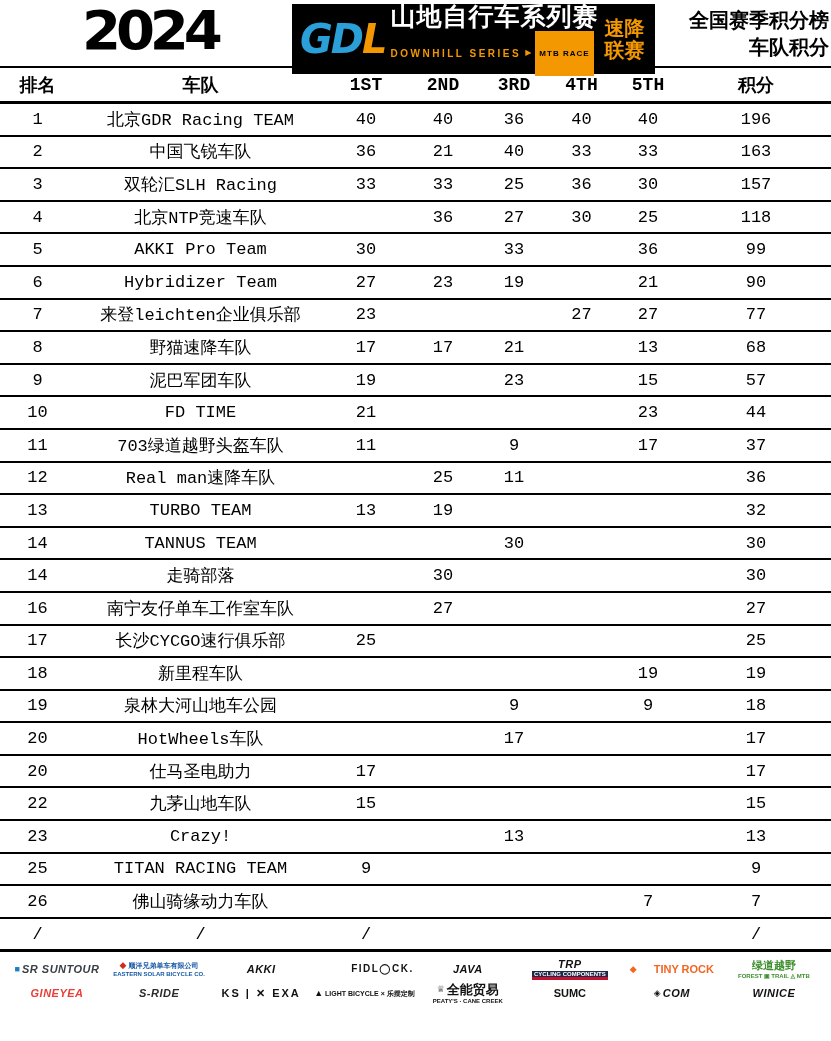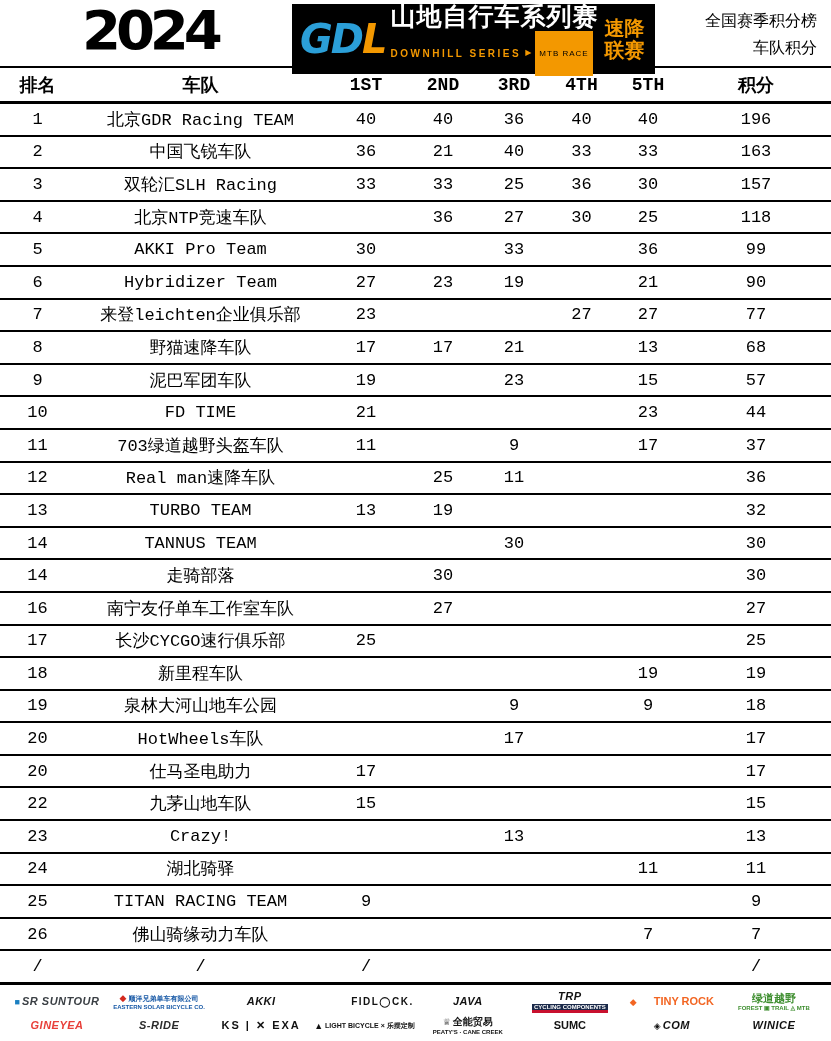--- a/index.html
+++ b/index.html
@@ -11,23 +11,23 @@
         font-size:54px;line-height:58px;font-weight:900;letter-spacing:-5px;transform:scaleX(1.04);transform-origin:left;}
   .logo-box{position:absolute;left:292px;top:4px;width:363px;height:70px;background:#000;
             display:flex;align-items:center;box-sizing:border-box;padding:0 6px 0 8px;}
   .gdl{font-family:"DejaVu Sans",sans-serif;font-weight:900;font-style:italic;font-size:40px;line-height:40px;letter-spacing:-2px;white-space:nowrap;}
   .gdl .g,.gdl .d{color:var(--blue);} .gdl .l{color:var(--orange);}
   .title-col{margin-left:5px;display:flex;flex-direction:column;justify-content:flex-start;}
   .cn-title{color:#fff;font-weight:700;font-size:25px;line-height:27px;white-space:nowrap;letter-spacing:1px;}
   .en-row{display:flex;align-items:center;gap:4px;margin-top:1px;}
   .en-series{color:var(--orange);font-weight:700;font-size:10px;letter-spacing:2.5px;white-space:nowrap;}
   .en-arrow{color:var(--orange);font-size:8px;line-height:8px;}
-  .mtb-badge{background:var(--orange);color:#000;font-weight:400;font-size:8px;letter-spacing:1px;padding:18px 4px;white-space:nowrap;}
+  .mtb-badge{background:var(--orange);color:#000;font-weight:700;font-size:8px;letter-spacing:1px;padding:18px 4px;white-space:nowrap;}
   .league{color:var(--orange);font-weight:800;font-size:20px;line-height:22px;margin-left:6px;white-space:nowrap;}
-  .season-title{position:absolute;right:14px;top:7px;text-align:right;font-weight:400;font-size:16px;line-height:27px;white-space:nowrap;}
+  .season-title{position:absolute;right:2px;top:7px;text-align:right;font-weight:700;font-size:20px;line-height:27px;white-space:nowrap;}
 
   
   table.standings{width:831px;border-collapse:collapse;table-layout:fixed;
       font-family:"Liberation Mono","DejaVu Sans Mono",monospace;}
   table.standings th,table.standings td{padding:0;text-align:center;overflow:hidden;white-space:nowrap;}
   thead tr{border-top:2px solid #000;border-bottom:3px solid #000;}
   thead th{height:33px;font-size:18px;font-weight:700;margin-left:40px;}
   tbody tr{border-bottom:2px solid #000;}
   tbody tr:last-child{border-bottom:3px solid #000;}
   tbody td{height:30.6px;font-size:17px;font-weight:400;}
@@ -41,21 +41,21 @@
   .logo-main{display:flex;align-items:center;gap:2px;}
   .logo-icon{font-size:9px;line-height:9px;}
   .logo-label{font-weight:800;font-size:11px;white-space:nowrap;}
   .logo-sub{font-size:6px;font-weight:700;white-space:nowrap;margin-top:1px;}
   .logo.italic .logo-label{font-style:italic;letter-spacing:0.5px;}
   .logo[data-brand="eastern-solar"] .logo-label{font-size:7px;}
   .logo[data-brand="light-bicycle"] .logo-label{font-size:7px;font-weight:700;}
   .logo[data-brand="ks-exa"] .logo-label{letter-spacing:2px;}
   .logo[data-brand="fidlock"] .logo-label{letter-spacing:1.5px;font-size:10px;}
   .logo[data-brand="trp"] .logo-sub{background:#1b2a4a;color:#fff;padding:0 2px;border-bottom:3px solid #c8102e;}
-  .logo[data-brand="peatys-canecreek"] .logo-label{font-size:10px;}
+  .logo[data-brand="peatys-canecreek"] .logo-label{font-size:13px;}
 
   :root{--blue:#2b9fd8;--orange:#f39800;}
 </style>
 </head>
 <body>
 
 <div class="banner">
   <div class="year">2024</div>
   <div class="logo-box">
     <div class="gdl"><span class="g">G</span><span class="d">D</span><span class="l">L</span></div>
@@ -326,30 +326,20 @@
     <td class="rank">23</td>
     <td class="team">Crazy!</td>
     <td></td>
     <td></td>
     <td>13</td>
     <td></td>
     <td></td>
     <td>13</td>
   </tr>
       <tr>
-    <td class="rank">24</td>
-    <td class="team">湖北骑驿</td>
-    <td></td>
-    <td></td>
-    <td></td>
-    <td></td>
-    <td>11</td>
-    <td>11</td>
-  </tr>
-      <tr>
     <td class="rank">25</td>
     <td class="team">TITAN RACING TEAM</td>
     <td>9</td>
     <td></td>
     <td></td>
     <td></td>
     <td></td>
     <td>9</td>
   </tr>
       <tr>

